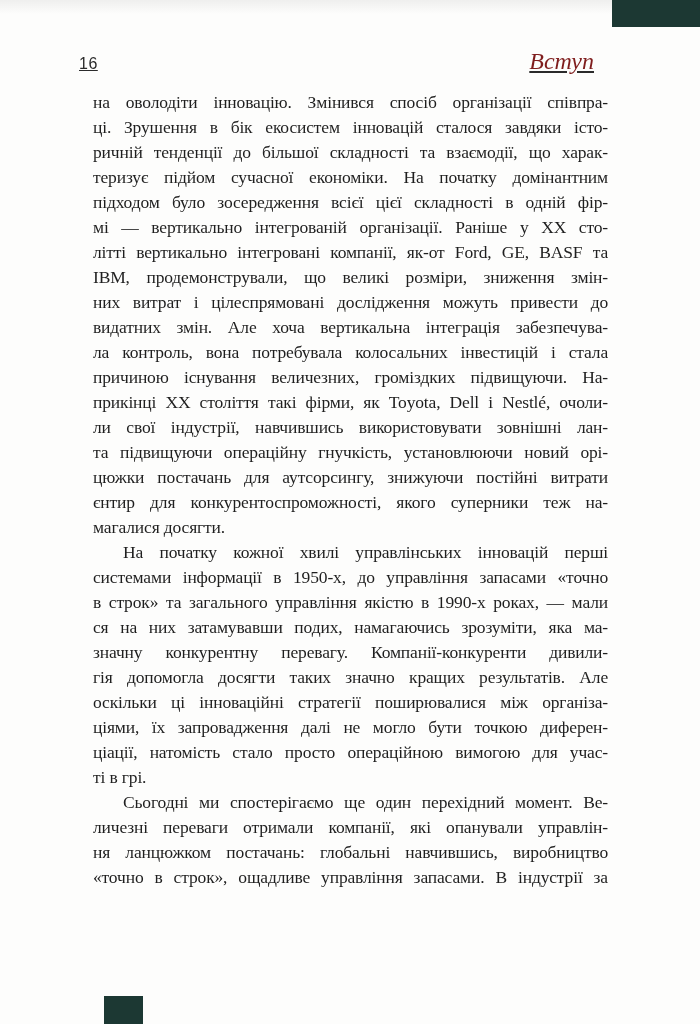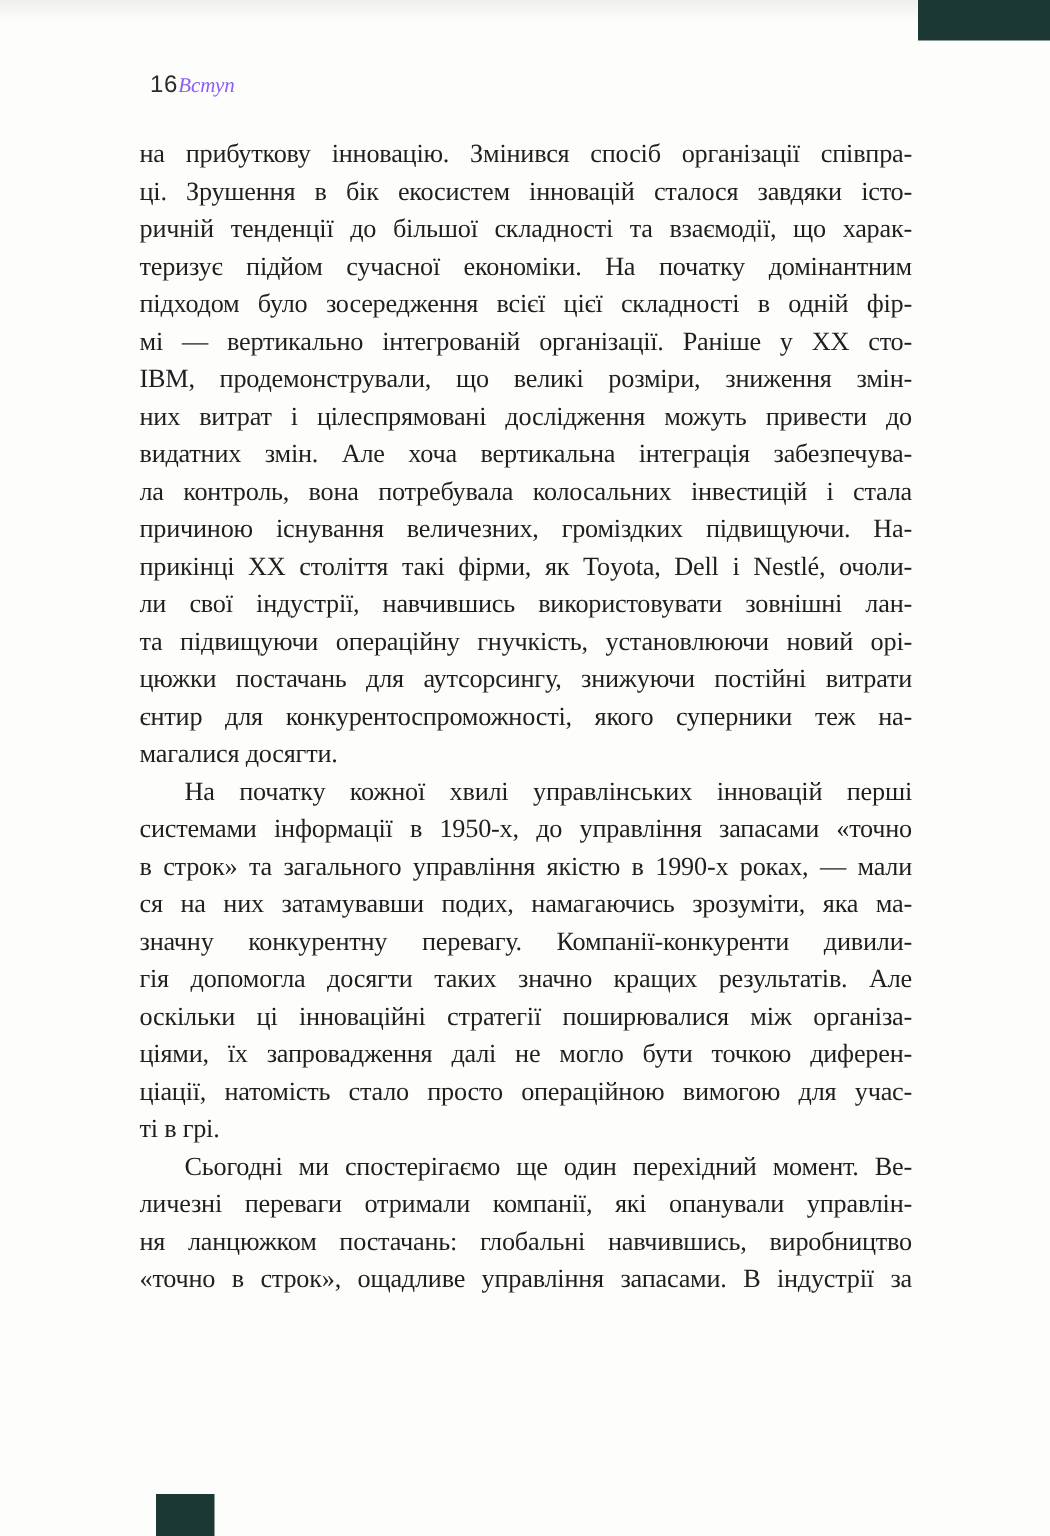--- a/index.html
+++ b/index.html
@@ -14,36 +14,37 @@
   .scan-shade {
     position: absolute;
     top: 0; left: 0; right: 0;
     height: 14px;
     background: linear-gradient(#ededec, #fdfdfc);
     opacity: 0.9;
   }
   .header-row {
     position: absolute;
     top: 48px;
-    left: 100px;
+    left: 79px;
     width: 515px;
     display: flex;
-    justify-content: flex-start;
+    justify-content: space-between;
     align-items: baseline;
     color: #2b2b2b;
+    text-decoration: underline;
   }
   .page-number {
     font-family: "Liberation Sans", sans-serif;
     font-size: 16px;
     letter-spacing: 0.5px;
   }
   .running-header {
     font-style: italic;
-    font-size: 14px;
-    color: #8b5cf6;
+    font-size: 24px;
+    color: #7f1d1d;
   }
   .body-text {
     position: absolute;
     top: 90px;
     left: 93px;
     width: 515px;
     font-size: 17.5px;
     line-height: 25px;
     letter-spacing: -0.15px;
     color: #1f1f1f;
@@ -67,26 +68,27 @@
 <div class="page">
   <div class="scan-shade"></div>
 
   <div class="header-row">
     <span class="page-number">16</span>
     <span class="running-header">Вступ</span>
   </div>
 
   <div class="body-text">
       <div class="paragraph">
-        <div class="line">на прибуткову інновацію. Змінився спосіб організації співпра-</div>
+        <div class="line">на оволодіти інновацію. Змінився спосіб організації співпра-</div>
         <div class="line">ці. Зрушення в бік екосистем інновацій сталося завдяки істо-</div>
         <div class="line">ричній тенденції до більшої складності та взаємодії, що харак-</div>
         <div class="line">теризує підйом сучасної економіки. На початку домінантним</div>
         <div class="line">підходом було зосередження всієї цієї складності в одній фір-</div>
         <div class="line">мі — вертикально інтегрованій організації. Раніше у ХХ сто-</div>
+        <div class="line">літті вертикально інтегровані компанії, як-от Ford, GE, BASF та</div>
         <div class="line">IBM, продемонстрували, що великі розміри, зниження змін-</div>
         <div class="line">них витрат і цілеспрямовані дослідження можуть привести до</div>
         <div class="line">видатних змін. Але хоча вертикальна інтеграція забезпечува-</div>
         <div class="line">ла контроль, вона потребувала колосальних інвестицій і стала</div>
         <div class="line">причиною існування величезних, громіздких підвищуючи. На-</div>
         <div class="line">прикінці ХХ століття такі фірми, як Toyota, Dell і Nestlé, очоли-</div>
         <div class="line">ли свої індустрії, навчившись використовувати зовнішні лан-</div>
         <div class="line">та підвищуючи операційну гнучкість, установлюючи новий орі-</div>
         <div class="line">цюжки постачань для аутсорсингу, знижуючи постійні витрати</div>
         <div class="line">єнтир для конкурентоспроможності, якого суперники теж на-</div>

